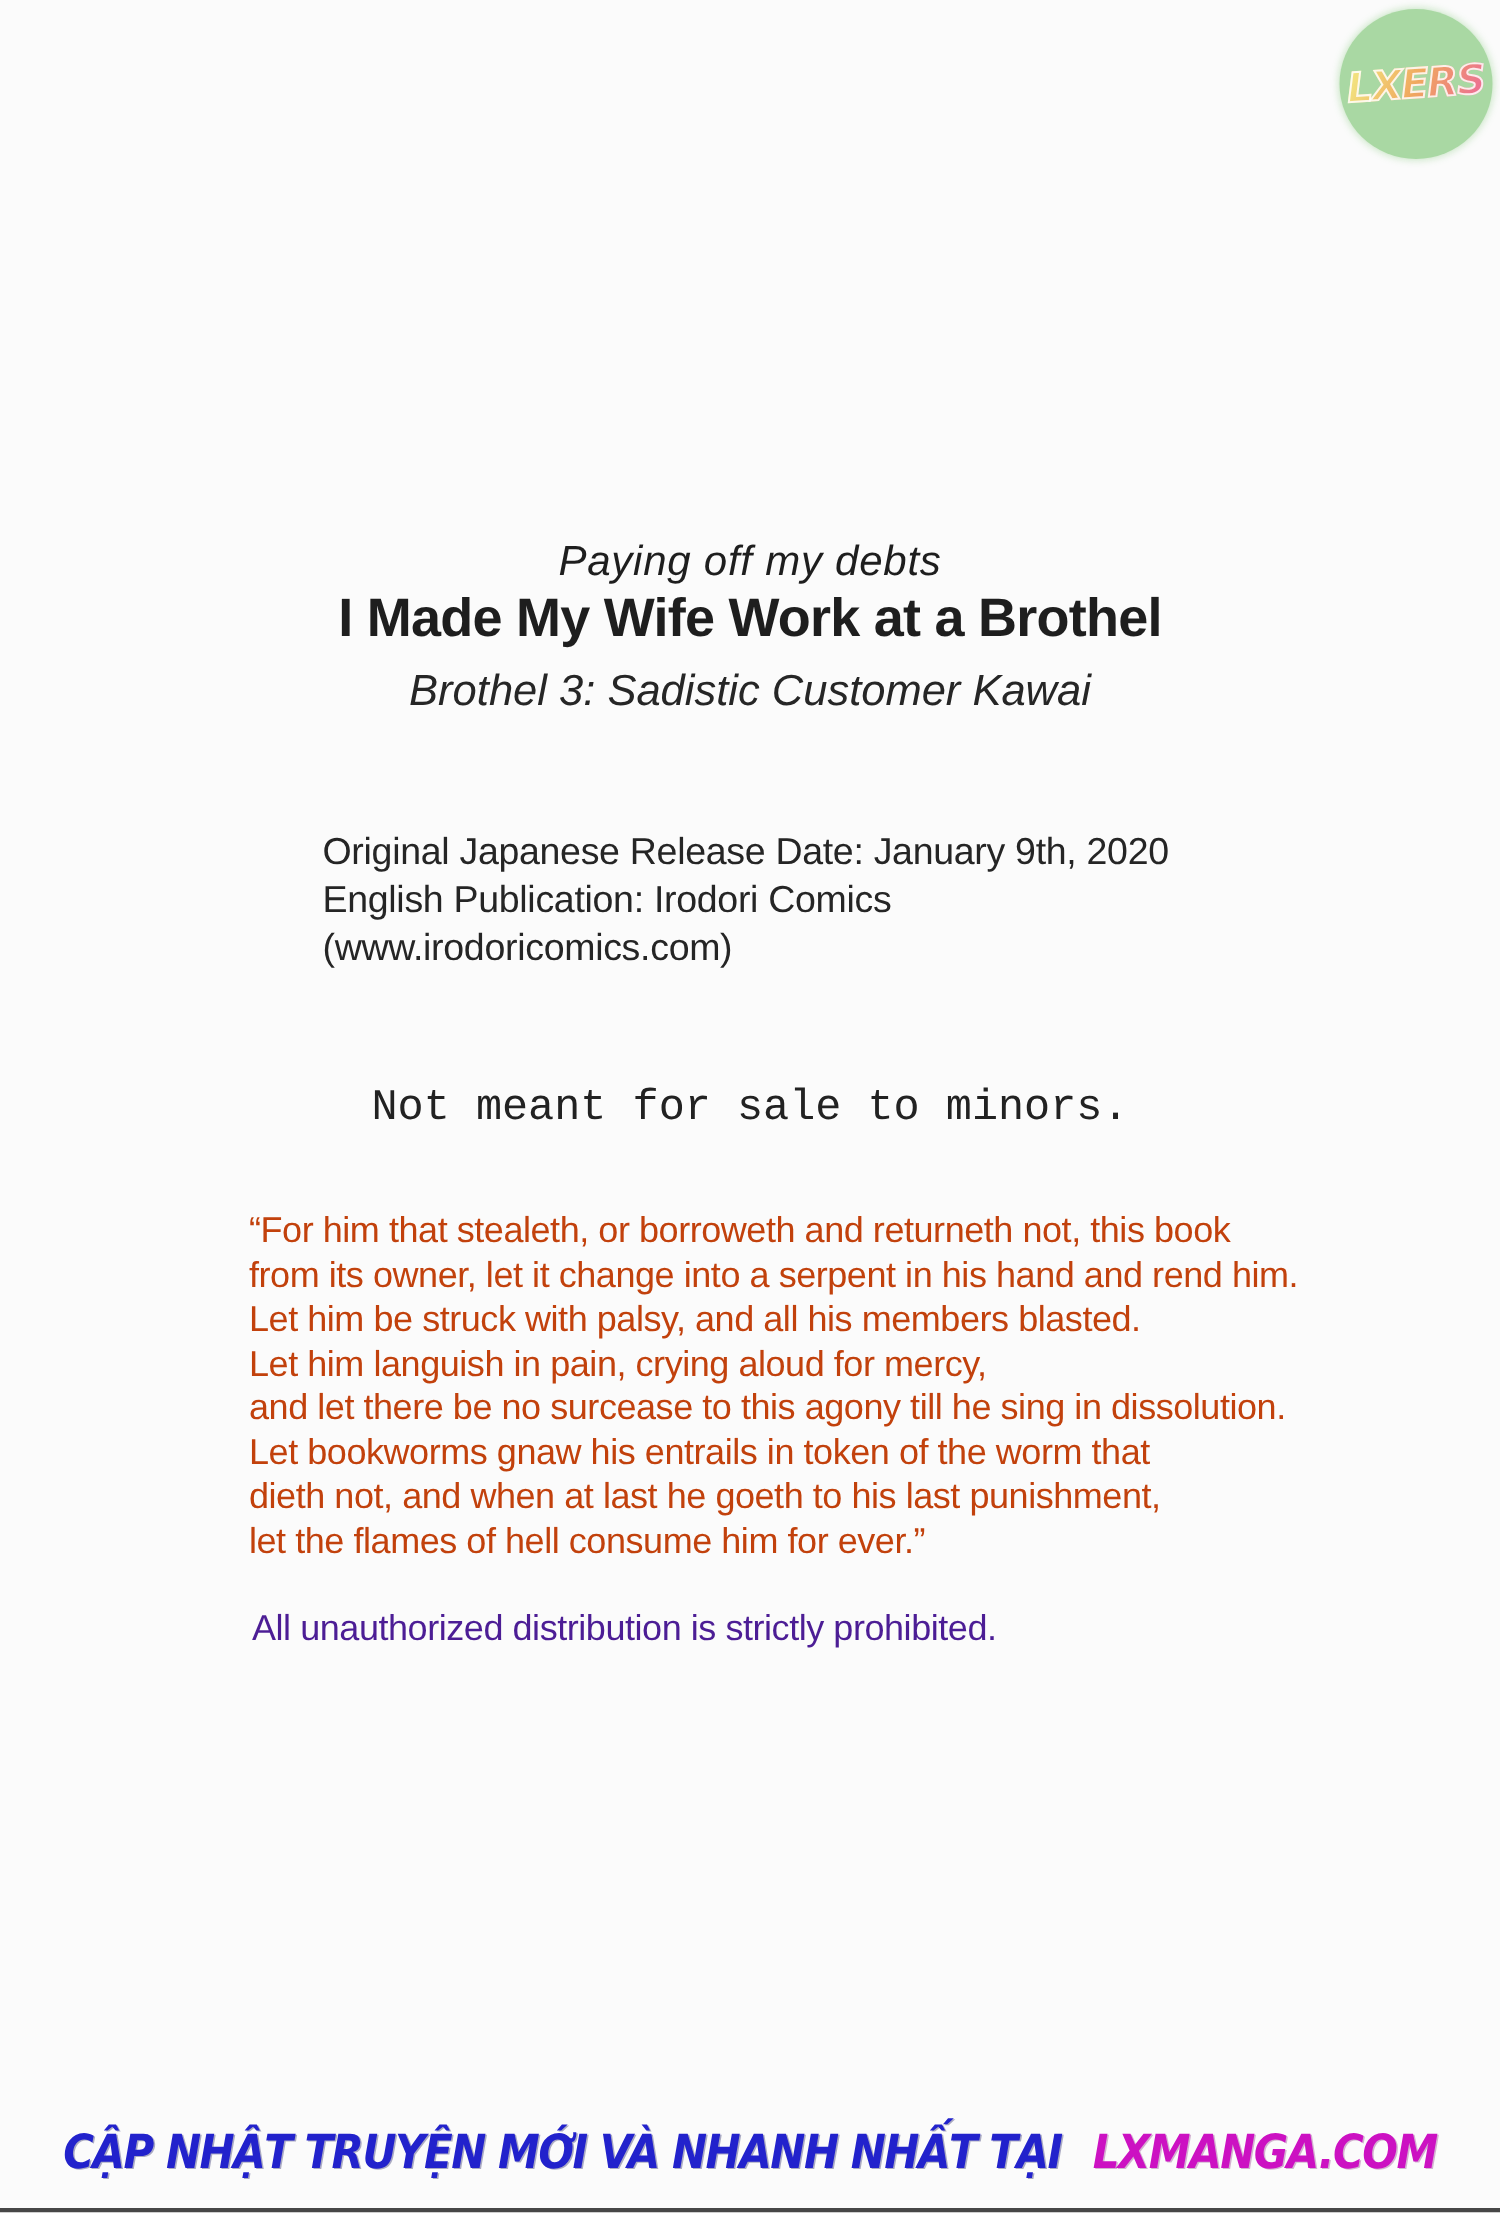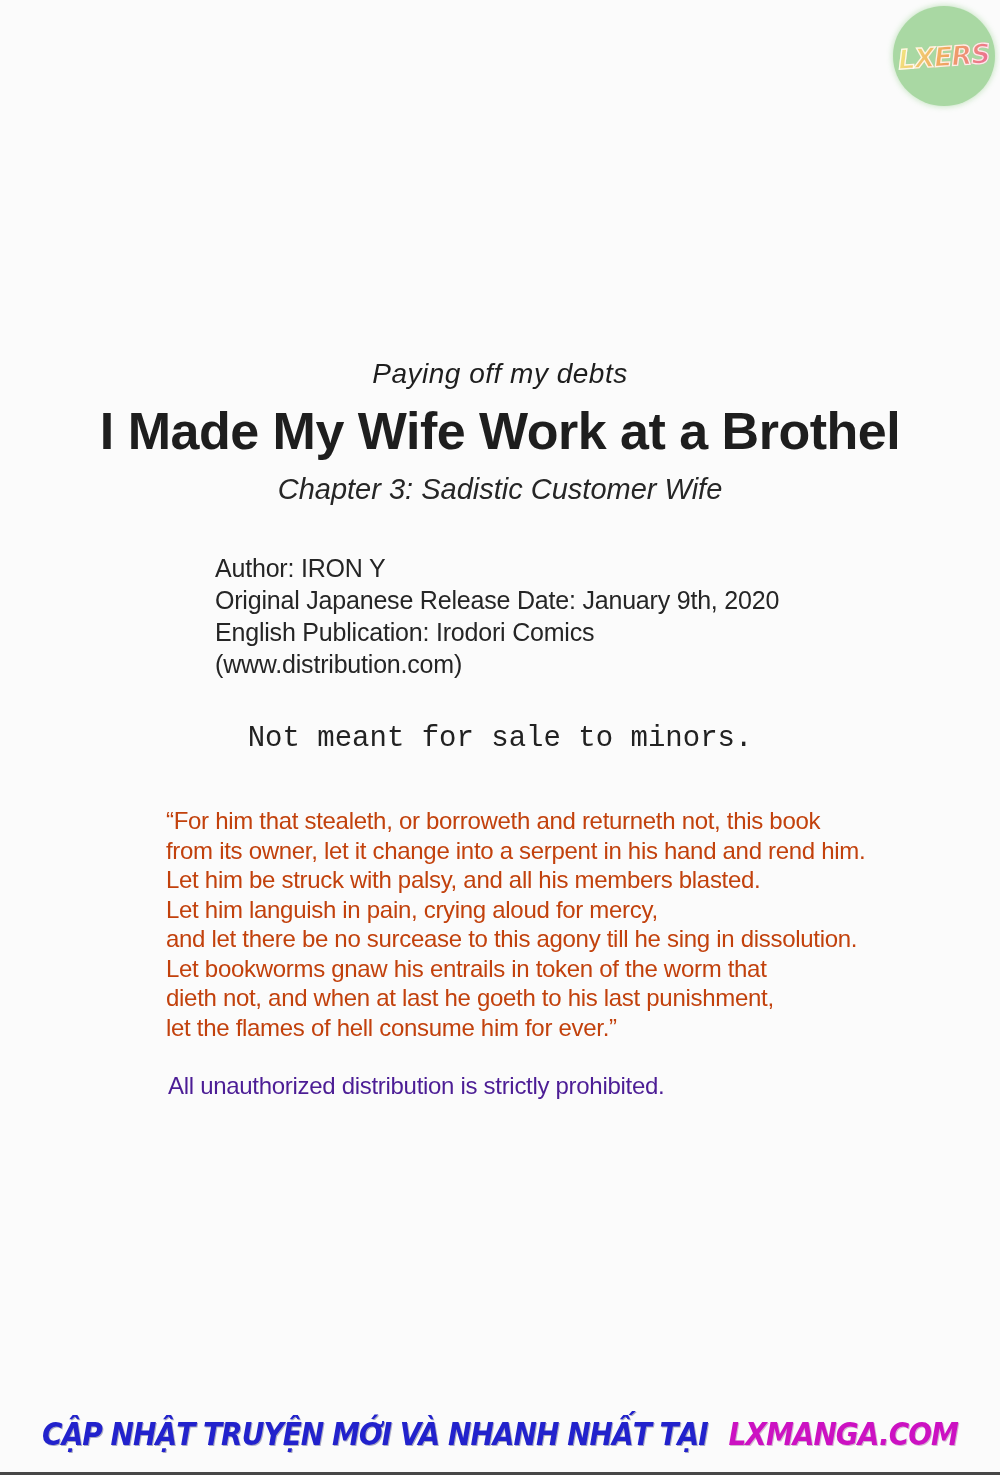--- a/index.html
+++ b/index.html
@@ -58,22 +58,22 @@
     text-align: center;
     color: #1e1e1e;
   }
   .series-title {
     font-size: 28px;
     font-weight: normal;
     letter-spacing: 0.5px;
     font-style: italic;
   }
   .main-title {
-    margin-top: 11px;
-    font-size: 52px;
+    margin-top: 1px;
+    font-size: 36px;
     font-weight: bold;
     letter-spacing: -0.5px;
   }
   .chapter-subtitle {
     margin-top: 12px;
     font-size: 29px;
     font-style: italic;
     font-weight: normal;
     color: #262626;
   }
@@ -155,28 +155,27 @@
 
 <div class="page">
 
   <div class="logo">
     <span class="logo-text">LXERS</span>
   </div>
 
   <div class="title-block">
     <div class="series-title">Paying off my debts</div>
     <div class="main-title">I Made My Wife Work at a Brothel</div>
-    <div class="chapter-subtitle">Chapter 3: Sadistic Customer Wife</div>
+    <div class="chapter-subtitle">Brothel 3: Sadistic Customer Kawai</div>
   </div>
 
   <div class="credits">
-    <div>Author: IRON Y</div>
     <div>Original Japanese Release Date: January 9th, 2020</div>
     <div>English Publication: Irodori Comics</div>
-    <div>(www.distribution.com)</div>
+    <div>(www.irodoricomics.com)</div>
   </div>
 
   <div class="minors">Not meant for sale to minors.</div>
 
   <div class="curse">“For him that stealeth, or borroweth and returneth not, this book
 from its owner, let it change into a serpent in his hand and rend him.
 Let him be struck with palsy, and all his members blasted.
 Let him languish in pain, crying aloud for mercy,
 and let there be no surcease to this agony till he sing in dissolution.
 Let bookworms gnaw his entrails in token of the worm that

